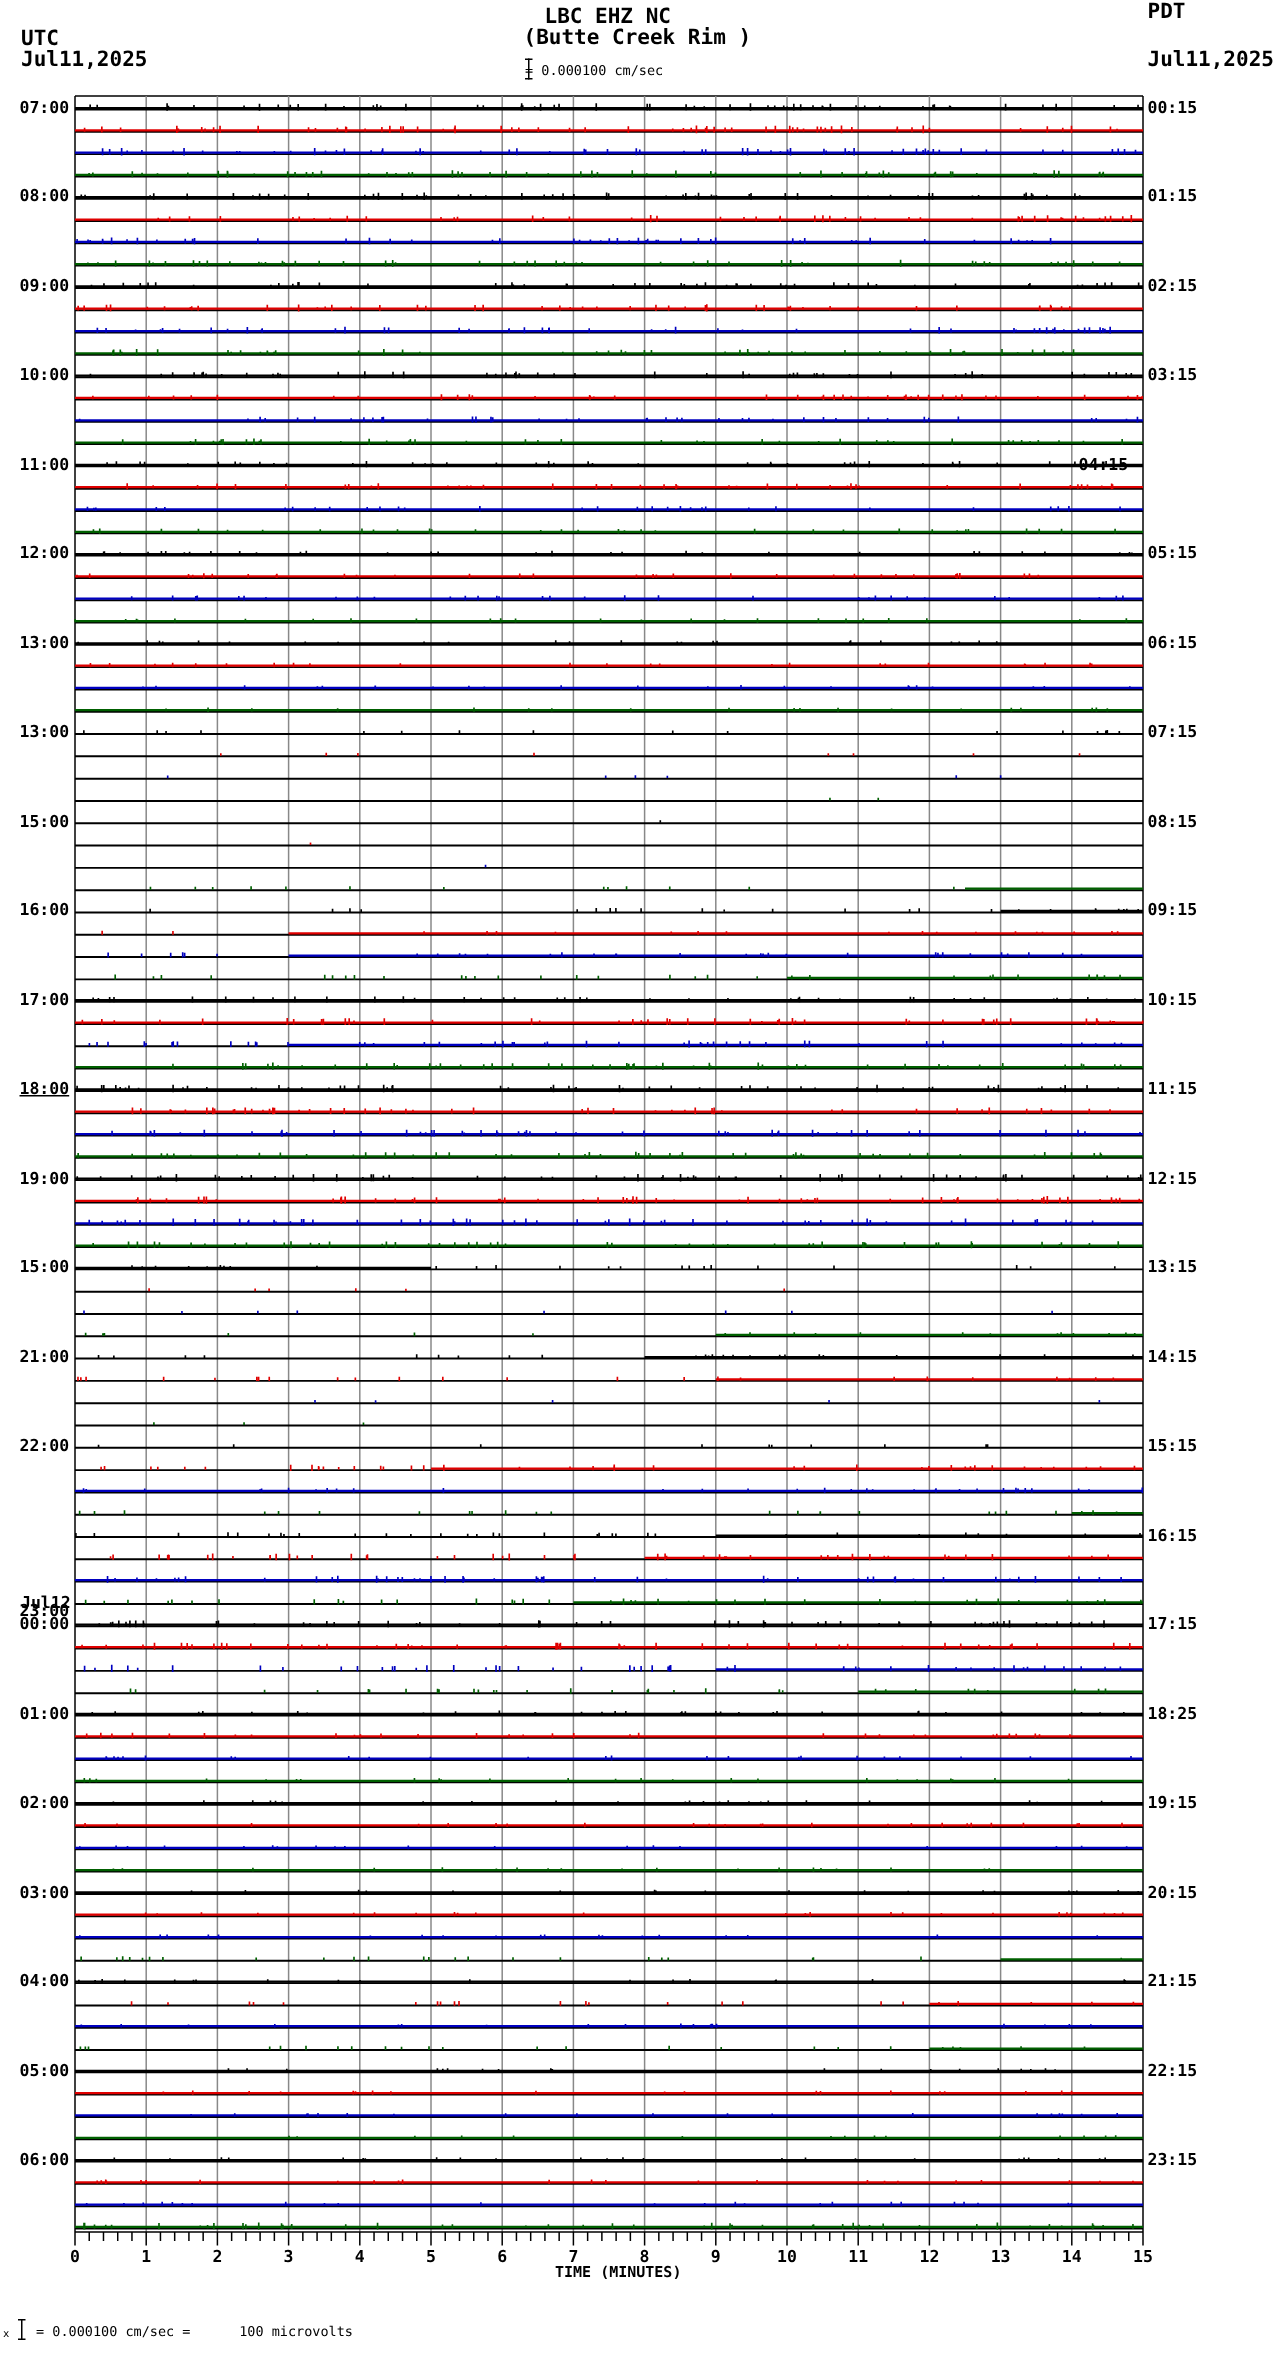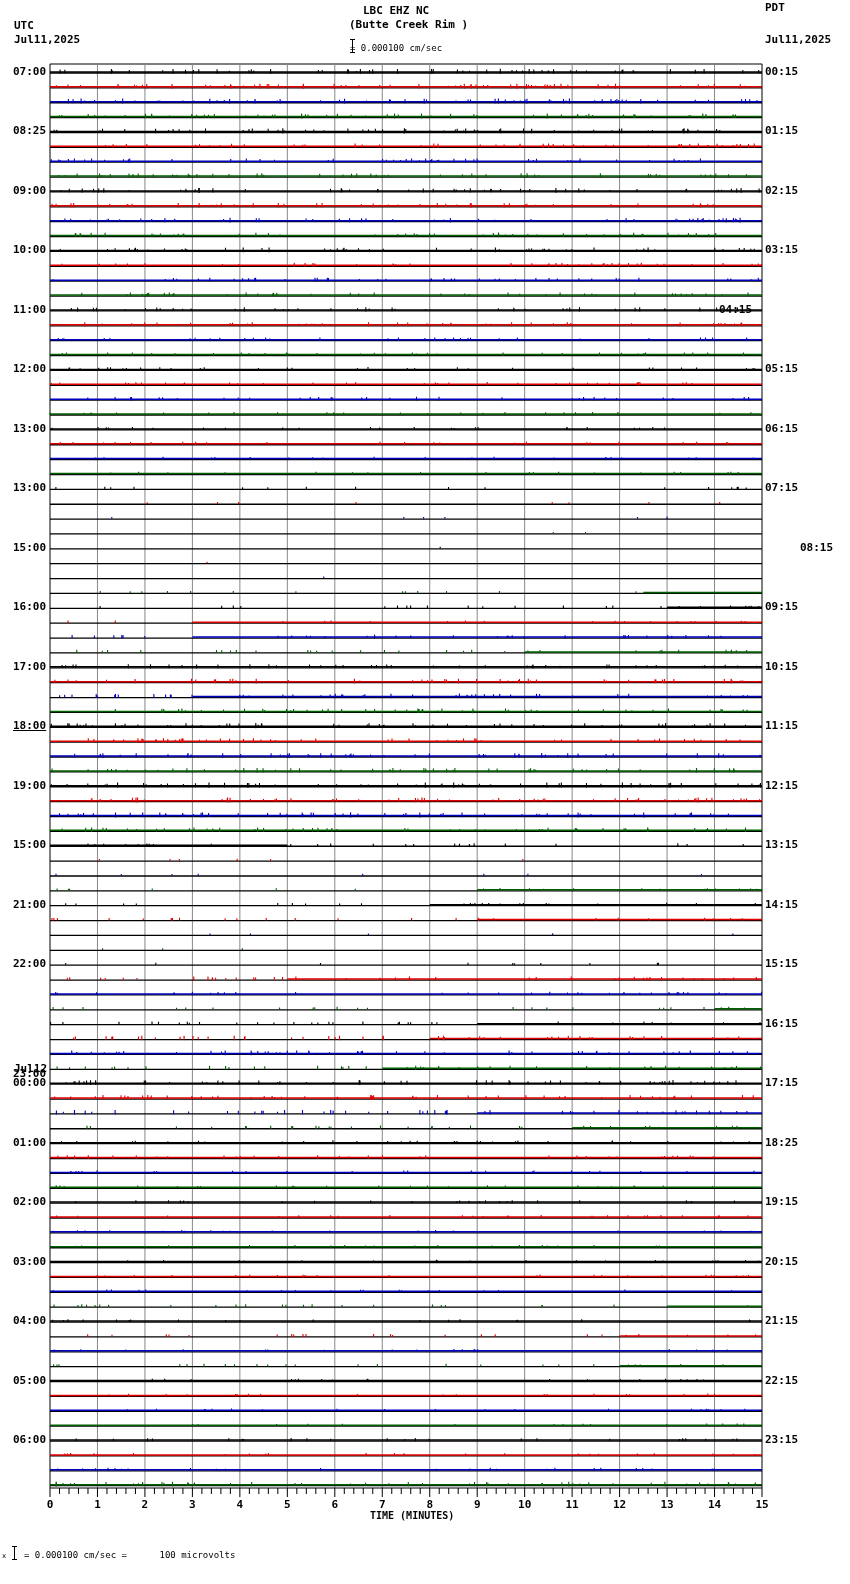--- a/index.html
+++ b/index.html
@@ -1,18 +1,18 @@
 <!DOCTYPE html>
 <html><head>
 <meta charset="utf-8">
 <style>
   html,body{margin:0;padding:0;background:#fff;}
   body{width:850px;height:1584px;position:relative;overflow:hidden;font-family:"DejaVu Sans Mono","Liberation Mono",monospace;color:#000;}
   .lbl{position:absolute;font-size:11px;font-weight:bold;white-space:nowrap;line-height:12px;}
-  .hdr{position:absolute;font-size:11px;font-weight:bold;white-space:nowrap;line-height:14px;}
+  .hdr{position:absolute;font-size:14px;font-weight:bold;white-space:nowrap;line-height:14px;}
   .small{position:absolute;font-size:9px;white-space:nowrap;}
   #plot{position:absolute;left:0;top:0;}
   .scalebar{position:absolute;width:1px;background:#000;}
   .scalebar:before,.scalebar:after{content:"";position:absolute;left:-2px;width:5px;height:1px;background:#000;}
   .scalebar:before{top:0}.scalebar:after{bottom:0}
 </style>
 </head>
 <body>
 
 <div class="hdr" style="left:363px;top:4px;">LBC EHZ NC</div>
@@ -409,21 +409,21 @@
     <text x="524.6666666666667" y="1508" text-anchor="middle" font-size="11" font-weight="bold" font-family="DejaVu Sans Mono, monospace">10</text>
     <text x="572.1333333333333" y="1508" text-anchor="middle" font-size="11" font-weight="bold" font-family="DejaVu Sans Mono, monospace">11</text>
     <text x="619.6" y="1508" text-anchor="middle" font-size="11" font-weight="bold" font-family="DejaVu Sans Mono, monospace">12</text>
     <text x="667.0666666666667" y="1508" text-anchor="middle" font-size="11" font-weight="bold" font-family="DejaVu Sans Mono, monospace">13</text>
     <text x="714.5333333333333" y="1508" text-anchor="middle" font-size="11" font-weight="bold" font-family="DejaVu Sans Mono, monospace">14</text>
     <text x="762" y="1508" text-anchor="middle" font-size="11" font-weight="bold" font-family="DejaVu Sans Mono, monospace">15</text>
   </svg>
 
 <div id="labels">
     <div class="lbl" style="left: 13px; top: 66px;">07:00</div>
-    <div class="lbl" style="left: 13px; top: 125.48px;">08:25</div>
+    <div class="lbl" style="left: 13px; top: 125.48px;">08:00</div>
     <div class="lbl" style="left: 13px; top: 184.96px;">09:00</div>
     <div class="lbl" style="left: 13px; top: 244.44px;">10:00</div>
     <div class="lbl" style="left: 13px; top: 303.92px;">11:00</div>
     <div class="lbl" style="left: 13px; top: 363.4px;">12:00</div>
     <div class="lbl" style="left: 13px; top: 422.88px;">13:00</div>
     <div class="lbl" style="left: 13px; top: 482.36px;">13:00</div>
     <div class="lbl" style="left: 13px; top: 541.84px;">15:00</div>
     <div class="lbl" style="left: 13px; top: 601.32px;">16:00</div>
     <div class="lbl" style="left: 13px; top: 660.8px;">17:00</div>
     <div class="lbl" style="left: 13px; top: 720.28px; text-decoration: underline;">18:00</div>
@@ -441,21 +441,21 @@
     <div class="lbl" style="left: 13px; top: 1374.56px;">05:00</div>
     <div class="lbl" style="left: 13px; top: 1434.04px;">06:00</div>
     <div class="lbl" style="left: 765px; top: 66px;">00:15</div>
     <div class="lbl" style="left: 765px; top: 125.48px;">01:15</div>
     <div class="lbl" style="left: 765px; top: 184.96px;">02:15</div>
     <div class="lbl" style="left: 765px; top: 244.44px;">03:15</div>
     <div class="lbl" style="left: 719px; top: 303.92px;">04:15</div>
     <div class="lbl" style="left: 765px; top: 363.4px;">05:15</div>
     <div class="lbl" style="left: 765px; top: 422.88px;">06:15</div>
     <div class="lbl" style="left: 765px; top: 482.36px;">07:15</div>
-    <div class="lbl" style="left: 800px; top: 541.84px;">08:15</div>
+    <div class="lbl" style="left: 765px; top: 541.84px;">08:15</div>
     <div class="lbl" style="left: 765px; top: 601.32px;">09:15</div>
     <div class="lbl" style="left: 765px; top: 660.8px;">10:15</div>
     <div class="lbl" style="left: 765px; top: 720.28px;">11:15</div>
     <div class="lbl" style="left: 765px; top: 779.76px;">12:15</div>
     <div class="lbl" style="left: 765px; top: 839.24px;">13:15</div>
     <div class="lbl" style="left: 765px; top: 898.72px;">14:15</div>
     <div class="lbl" style="left: 765px; top: 958.2px;">15:15</div>
     <div class="lbl" style="left: 765px; top: 1017.68px;">16:15</div>
     <div class="lbl" style="left: 765px; top: 1077.16px;">17:15</div>
     <div class="lbl" style="left: 765px; top: 1136.64px;">18:25</div>

